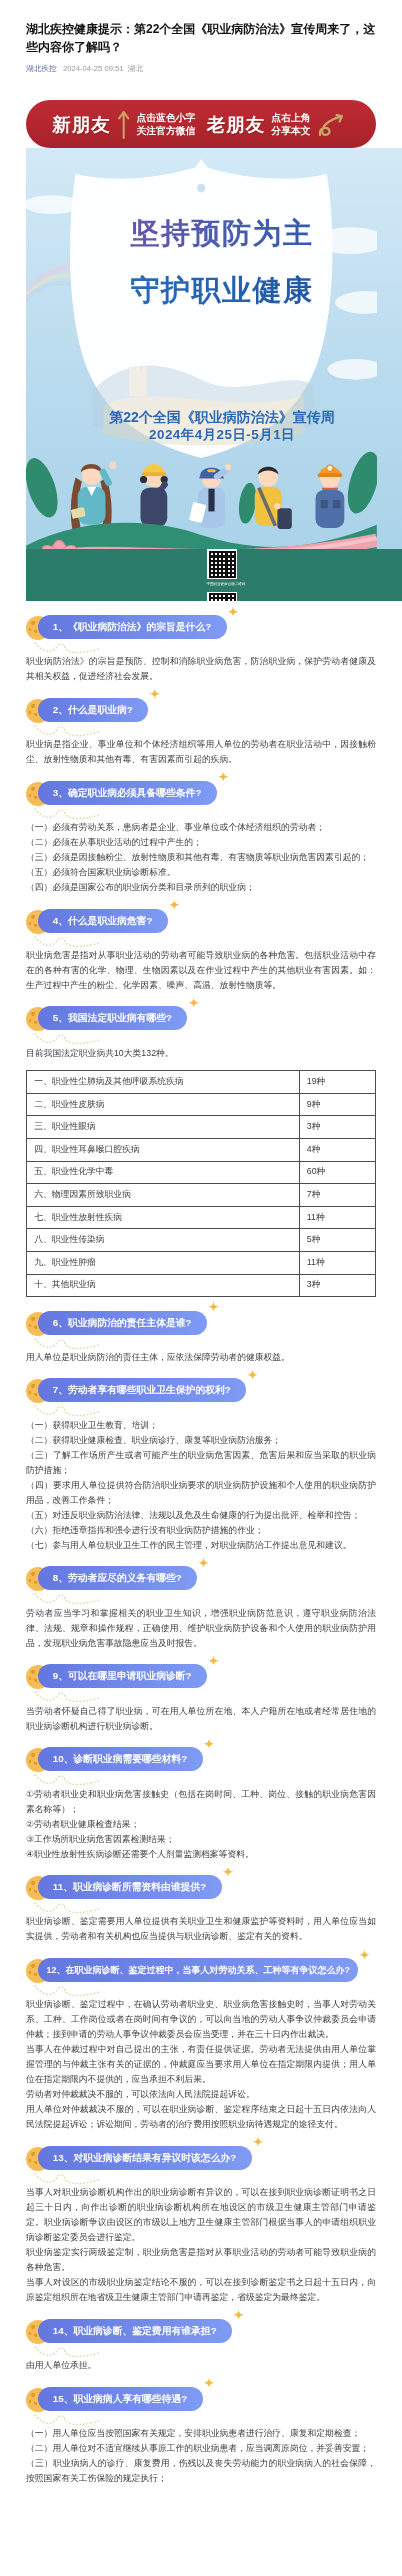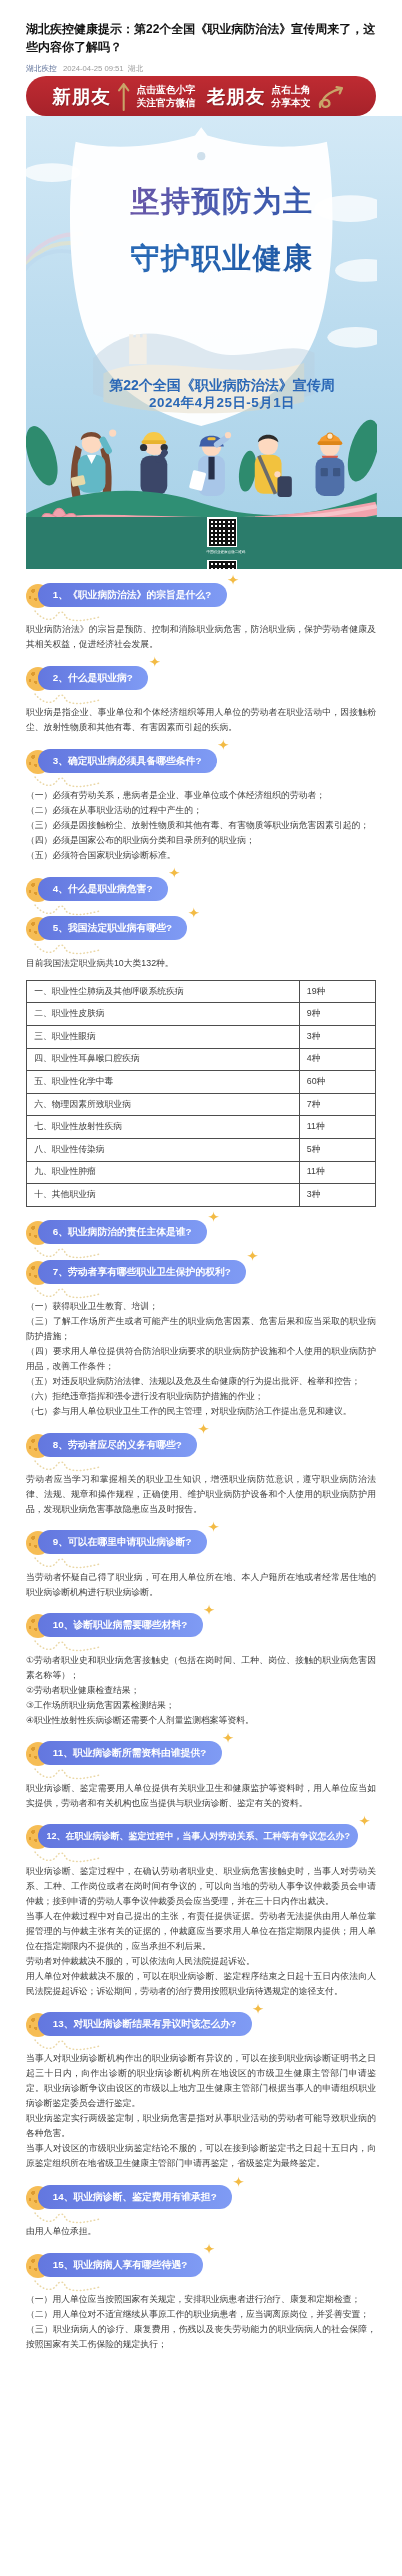--- a/index.html
+++ b/index.html
@@ -4,21 +4,21 @@
 <style>
   html,body{margin:0;padding:0;}
   body{width:402px;background:#ffffff;font-family:"Liberation Sans","DejaVu Sans",sans-serif;color:#3b3b3b;}
   .content{padding:0 26px;}
   
   .title{padding-top:13.4px;font-size:12px;font-weight:700;color:#111;line-height:17.5px;}
   .byline{margin-top:7.2px;font-size:7.7px;}
   .author{color:#576b95;margin-right:6.2px;}
   .date,.region{color:#9b9b9b;margin-right:4.1px;}
   
-  .banner{margin-top:2px;height:40px;border-radius:24px;background:linear-gradient(180deg,#bf2b32,#a6222a);
+  .banner{margin-top:26px;height:48px;border-radius:24px;background:linear-gradient(180deg,#bf2b32,#a6222a);
     display:flex;align-items:center;justify-content:center;gap:6.2px;color:#fff;}
   .banner .big{font-size:18.5px;font-weight:900;letter-spacing:1px;text-shadow:0.5px 1px 1px rgba(0,0,0,.25);}
   .banner .tips{font-size:9.8px;font-weight:700;line-height:13.4px;white-space:nowrap;}
   .banner svg{flex:0 0 auto;}
   
   .intro{margin-top:14.4px;}
   .intro p{font-size:8.8px;line-height:15.5px;margin:0 0 15.5px;text-align:justify;color:#3b3b3b;}
   
   .poster{position:relative;width:392px;height:453px;overflow:hidden;background:linear-gradient(180deg,#d3e9f6 0%,#bcdcef 45%,#a5d0e7 100%);}
   .poster-svg{position:absolute;left:0;top:0;}
@@ -267,33 +267,36 @@
       <span class="ball"></span>
       <span class="pill"><span>3、确定职业病必须具备哪些条件?</span><span class="sparkle">✦</span></span>
       <svg class="swirl" width="77" height="13.4" viewBox="0 0 150 26">
           <path d="M4 4 C 20 24, 38 24, 46 12 C 50 4, 60 4, 62 12 C 66 24, 90 26, 128 16" fill="none" stroke="#ead7a6" stroke-width="3" stroke-dasharray="1 6" stroke-linecap="round"></path>
         </svg>
     </div>
     <div class="answer">
       <p>（一）必须有劳动关系，患病者是企业、事业单位或个体经济组织的劳动者；</p>
       <p>（二）必须在从事职业活动的过程中产生的；</p>
       <p>（三）必须是因接触粉尘、放射性物质和其他有毒、有害物质等职业病危害因素引起的；</p>
+      <p>（五）必须符合国家职业病诊断标准。</p>
       <p>（四）必须是国家公布的职业病分类和目录所列的职业病；</p>
-      <p>（五）必须符合国家职业病诊断标准。</p>
     </div>
   </div>
 
   <div class="qa-section">
     <div class="qa-head">
       <span class="ball"></span>
       <span class="pill"><span>4、什么是职业病危害?</span><span class="sparkle">✦</span></span>
       <svg class="swirl" width="77" height="13.4" viewBox="0 0 150 26">
           <path d="M4 4 C 20 24, 38 24, 46 12 C 50 4, 60 4, 62 12 C 66 24, 90 26, 128 16" fill="none" stroke="#ead7a6" stroke-width="3" stroke-dasharray="1 6" stroke-linecap="round"></path>
         </svg>
     </div>
+    <div class="answer">
+        <p>职业病危害是指对从事职业活动的劳动者可能导致职业病的各种危害。包括职业活动中存在的各种有害的化学、物理、生物因素以及在作业过程中产生的其他职业有害因素。如：生产过程中产生的粉尘、化学因素、噪声、高温、放射性物质等。</p>
+      </div>
   </div>
 
   <div class="qa-section">
     <div class="qa-head">
       <span class="ball"></span>
       <span class="pill"><span>5、我国法定职业病有哪些?</span><span class="sparkle">✦</span></span>
       <svg class="swirl" width="77" height="13.4" viewBox="0 0 150 26">
           <path d="M4 4 C 20 24, 38 24, 46 12 C 50 4, 60 4, 62 12 C 66 24, 90 26, 128 16" fill="none" stroke="#ead7a6" stroke-width="3" stroke-dasharray="1 6" stroke-linecap="round"></path>
         </svg>
     </div>
@@ -347,32 +350,36 @@
   </div>
 
   <div class="qa-section">
     <div class="qa-head">
       <span class="ball"></span>
       <span class="pill"><span>6、职业病防治的责任主体是谁?</span><span class="sparkle">✦</span></span>
       <svg class="swirl" width="77" height="13.4" viewBox="0 0 150 26">
           <path d="M4 4 C 20 24, 38 24, 46 12 C 50 4, 60 4, 62 12 C 66 24, 90 26, 128 16" fill="none" stroke="#ead7a6" stroke-width="3" stroke-dasharray="1 6" stroke-linecap="round"></path>
         </svg>
     </div>
+    <div class="answer">
+        <p>用人单位是职业病防治的责任主体，应依法保障劳动者的健康权益。</p>
+      </div>
   </div>
 
   <div class="qa-section">
     <div class="qa-head">
       <span class="ball"></span>
       <span class="pill"><span>7、劳动者享有哪些职业卫生保护的权利?</span><span class="sparkle">✦</span></span>
       <svg class="swirl" width="77" height="13.4" viewBox="0 0 150 26">
           <path d="M4 4 C 20 24, 38 24, 46 12 C 50 4, 60 4, 62 12 C 66 24, 90 26, 128 16" fill="none" stroke="#ead7a6" stroke-width="3" stroke-dasharray="1 6" stroke-linecap="round"></path>
         </svg>
     </div>
     <div class="answer">
       <p>（一）获得职业卫生教育、培训；</p>
+      <p>（二）获得职业健康检查、职业病诊疗、康复等职业病防治服务；</p>
       <p>（三）了解工作场所产生或者可能产生的职业病危害因素、危害后果和应当采取的职业病防护措施；</p>
       <p>（四）要求用人单位提供符合防治职业病要求的职业病防护设施和个人使用的职业病防护用品，改善工作条件；</p>
       <p>（五）对违反职业病防治法律、法规以及危及生命健康的行为提出批评、检举和控告；</p>
       <p>（六）拒绝违章指挥和强令进行没有职业病防护措施的作业；</p>
       <p>（七）参与用人单位职业卫生工作的民主管理，对职业病防治工作提出意见和建议。</p>
     </div>
   </div>
 
   <div class="qa-section">
     <div class="qa-head">

